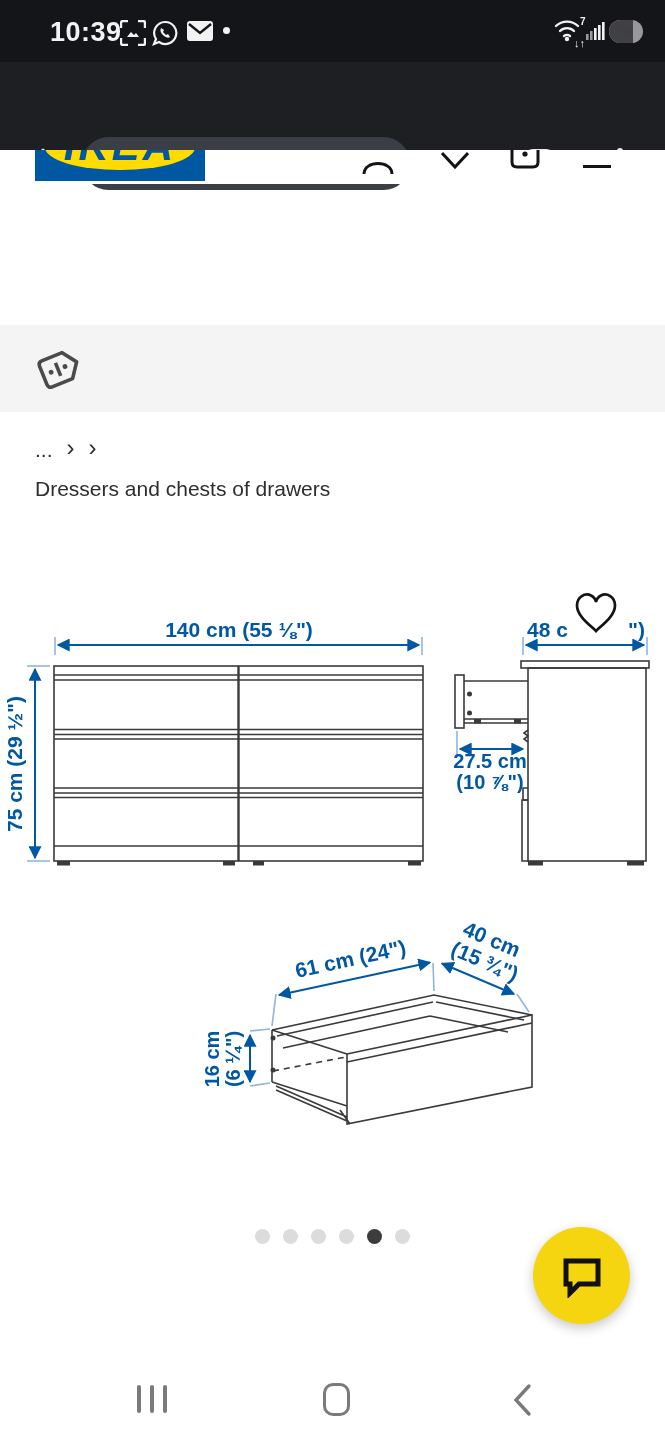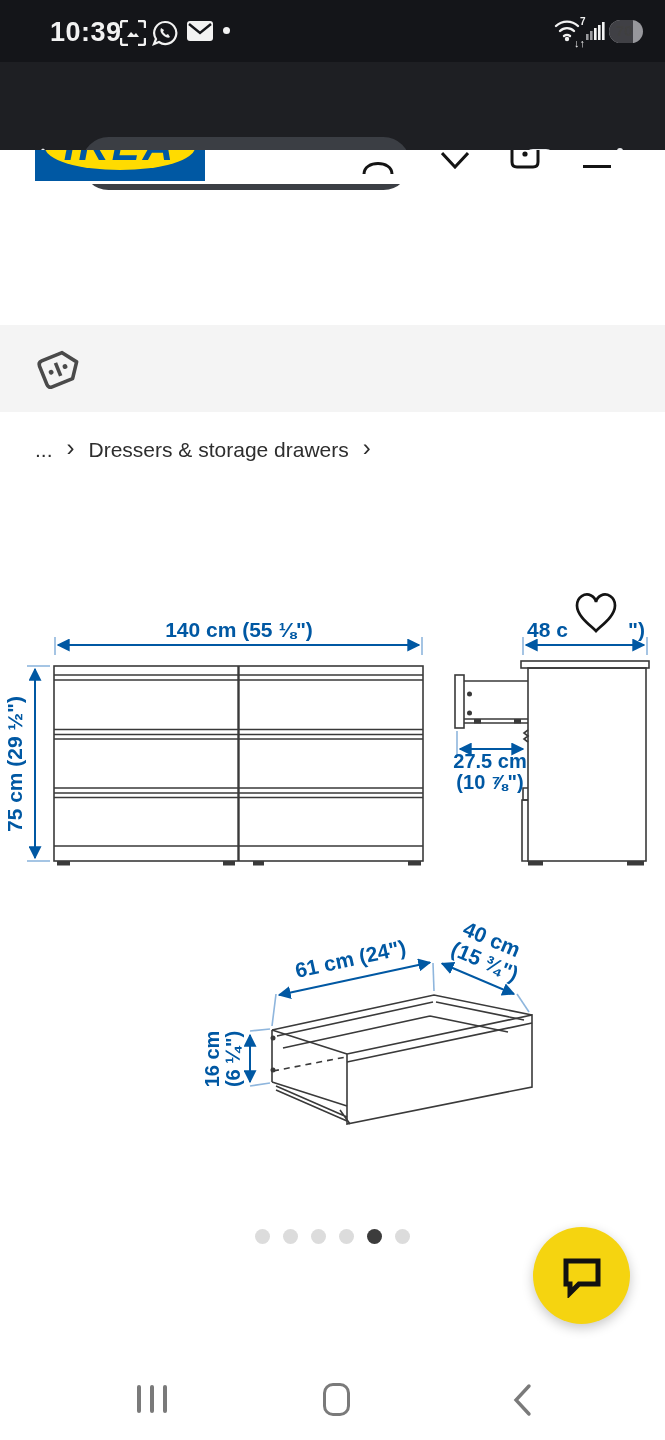--- a/index.html
+++ b/index.html
@@ -199,23 +199,23 @@
         <line x1="24" y1="19" x2="24" y2="33" stroke="#4a4a4a" stroke-width="3.6"></line>
         <circle cx="16.5" cy="26" r="2.4" fill="#4a4a4a"></circle>
         <circle cx="31.5" cy="26" r="2.4" fill="#4a4a4a"></circle>
       </g>
     </svg>
   </div>
 
   <div class="crumb1">
     <a href="#">...</a>
     <span class="sep">›</span>
-    <a href="#">Dressers &amp; storage drawers</a>
     <span class="sep">›</span>
   </div>
+  <div class="crumb2">Dressers and chests of drawers</div>
 
   <svg style="position:absolute;left:0;top:560px" width="665" height="660" viewBox="0 560 665 660">
     <defs>
       <marker id="arr" viewBox="0 0 10 10" refX="9" refY="5" markerWidth="6.5" markerHeight="6.5" orient="auto-start-reverse">
         <path d="M0,0 L10,5 L0,10 Z" fill="#0058A3"></path>
       </marker>
     </defs>
 
     <g>
       <rect x="54" y="666" width="369" height="195" class="draw"></rect>

